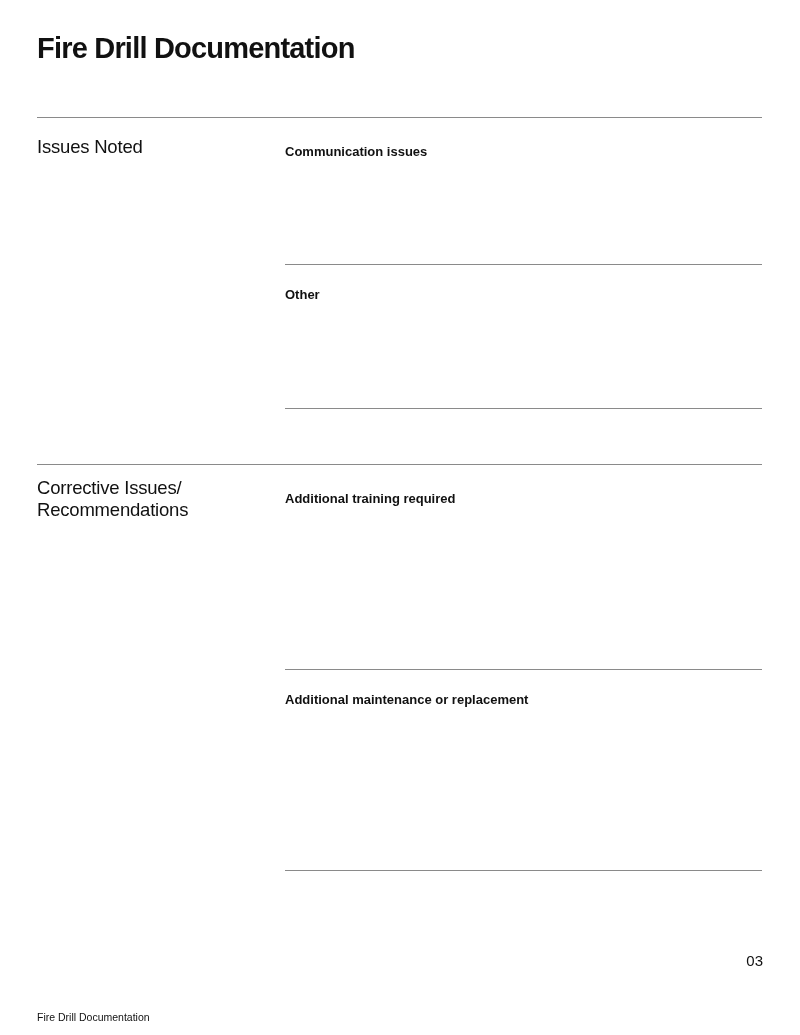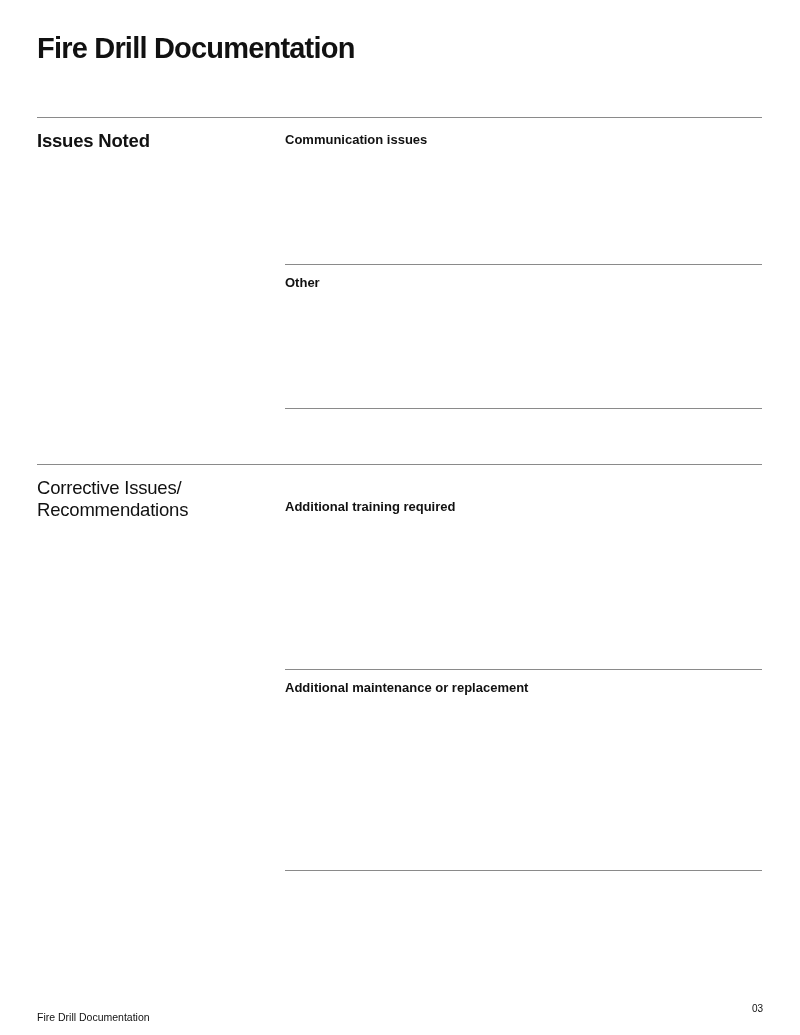--- a/index.html
+++ b/index.html
@@ -15,56 +15,57 @@
     .hr { position: absolute; height: 1px; background: #8a8a8a; }
     .section-label {
       position: absolute; left: 37px;
       font-size: 18.5px; font-weight: 400; line-height: 22px;
       letter-spacing: -0.2px; width: 220px;
     }
     .field-label {
       position: absolute; left: 285px;
       font-size: 13px; font-weight: 700; line-height: 16px;
       color: #111;
+      margin-top: 12px;
     }
     .field-area {
       position: absolute; left: 285px; width: 477px; background: transparent; border: none;
     }
     .footer-left {
       position: absolute; left: 37px; top: 1011px;
       font-size: 10.5px; color: #111;
     }
     .footer-right {
-      position: absolute; right: 37px; top: 1003px;
-      font-size: 10px; color: #111;
+      position: absolute; right: 37px; top: 952px;
+      font-size: 15px; color: #111;
     }
   </style>
 </head>
 <body>
 
 <h1 class="title">Fire Drill Documentation</h1>
 
 <div class="hr" style="left:37px; top:117px; width:725px;"></div>
-<div class="section-label" style="top:130px;font-weight:bold;">Issues Noted</div>
+<div class="section-label" style="top:136px;">Issues Noted</div>
 
 <div class="field-label" style="top:132px;">Communication issues</div>
 <div class="field-area" style="top:152px; height:108px;"></div>
 <div class="hr" style="left:285px; top:264px; width:477px;"></div>
 
 <div class="field-label" style="top:275px;text-align:center;">Other</div>
 <div class="field-area" style="top:295px; height:108px;"></div>
 <div class="hr" style="left:285px; top:408px; width:477px;"></div>
 
 <div class="hr" style="left:37px; top:464px; width:725px;"></div>
 <div class="section-label" style="top:477px;">
   <div>Corrective Issues/</div>
   <div>Recommendations</div>
 </div>
 
-<div class="field-label" style="top:499px;">Additional training required</div>
+<div class="field-label" style="top:479px;">Additional training required</div>
 <div class="field-area" style="top:499px; height:165px;"></div>
 <div class="hr" style="left:285px; top:669px; width:477px;"></div>
 
 <div class="field-label" style="top:680px;">Additional maintenance or replacement</div>
 <div class="field-area" style="top:700px; height:165px;"></div>
 <div class="hr" style="left:285px; top:870px; width:477px;"></div>
 
 <div class="footer-left">Fire Drill Documentation</div>
 <div class="footer-right">03</div>
 

